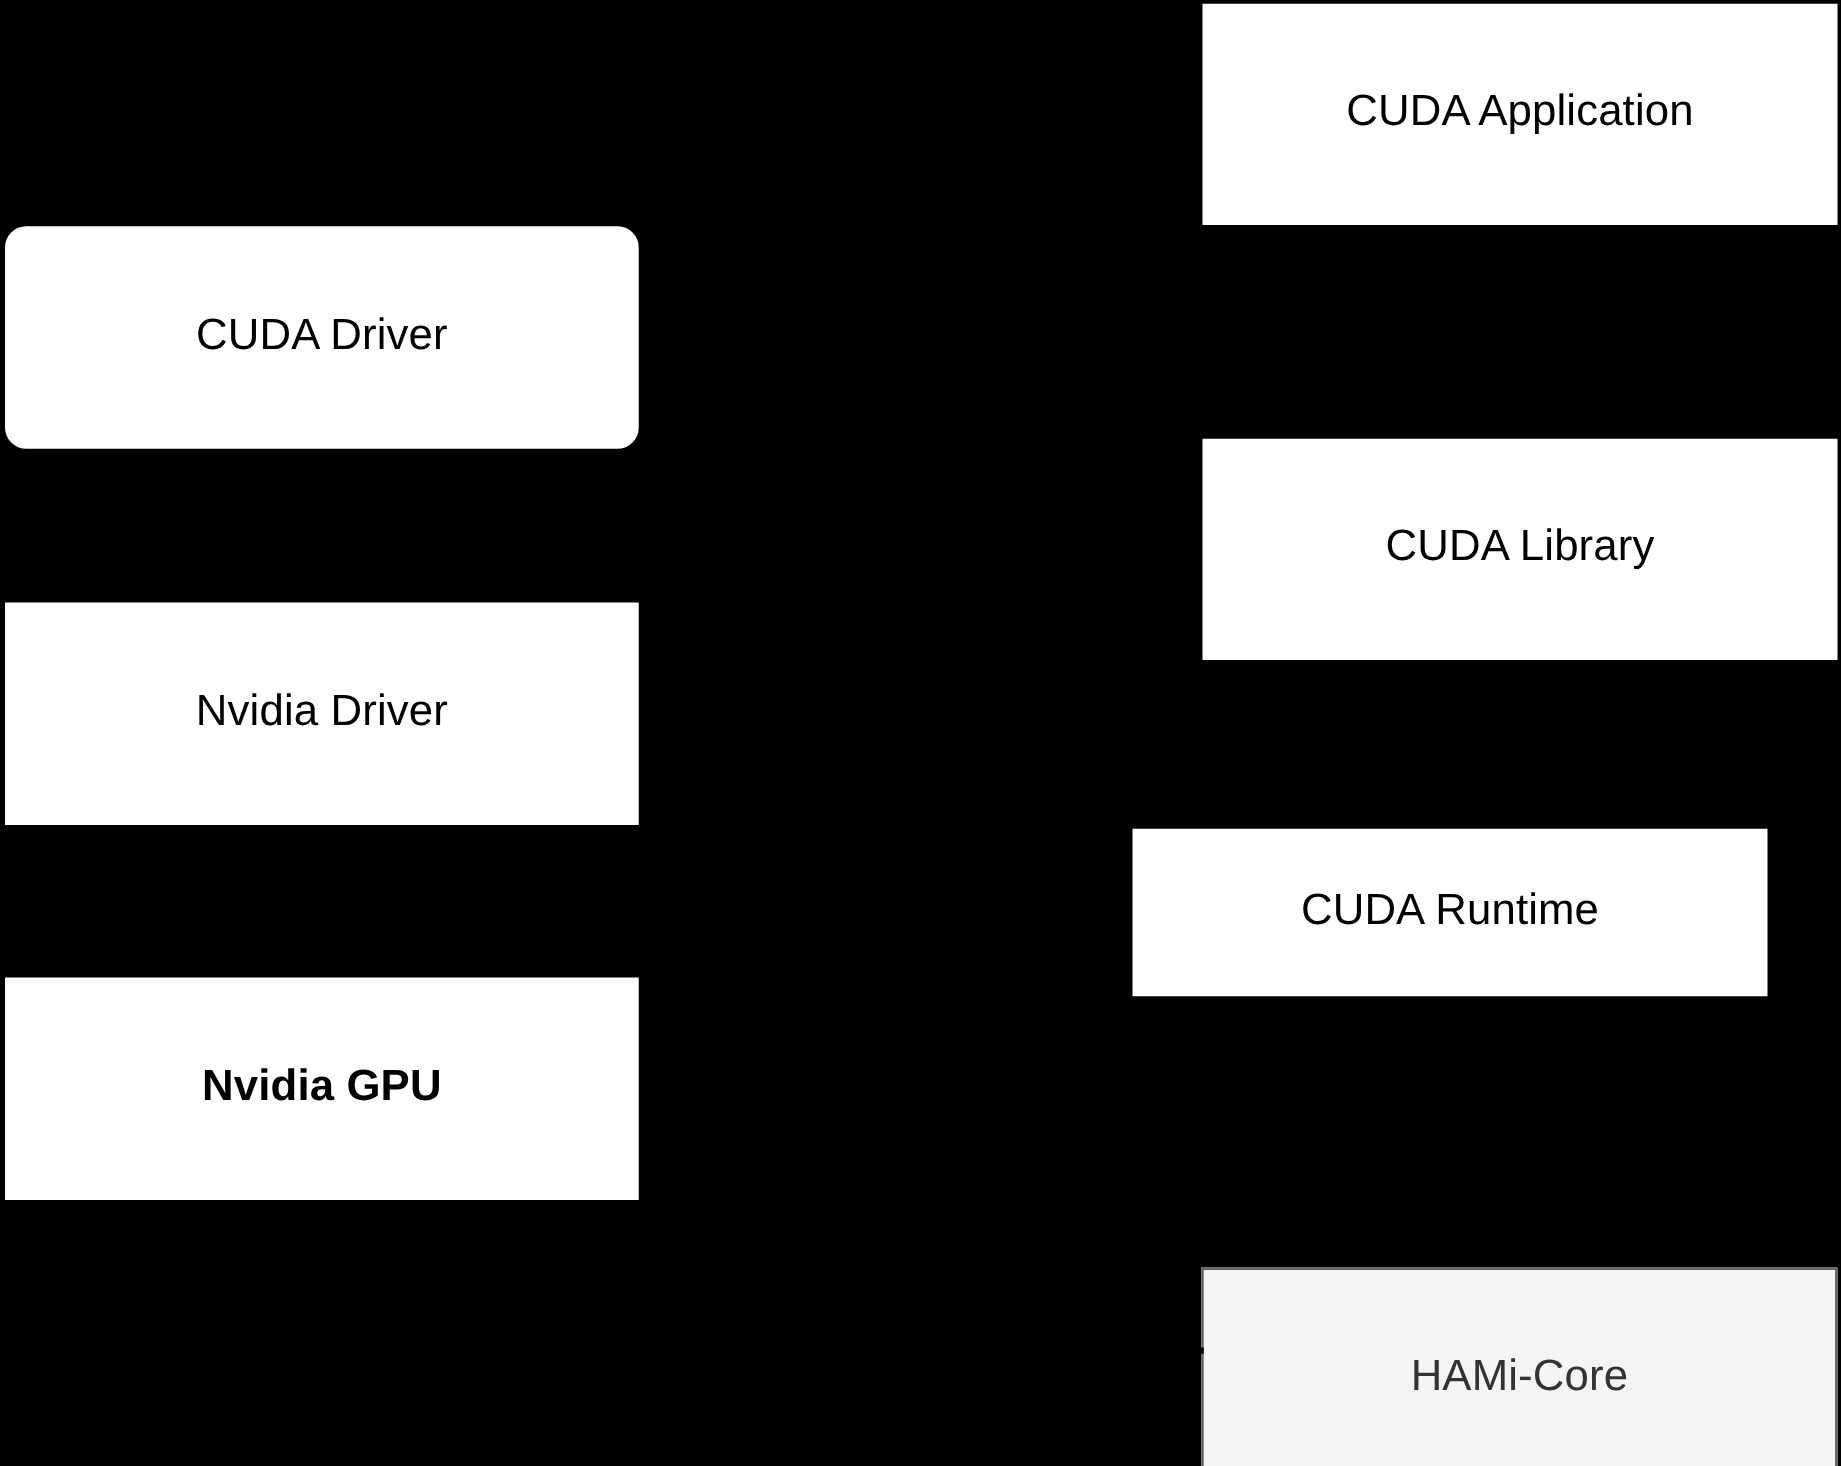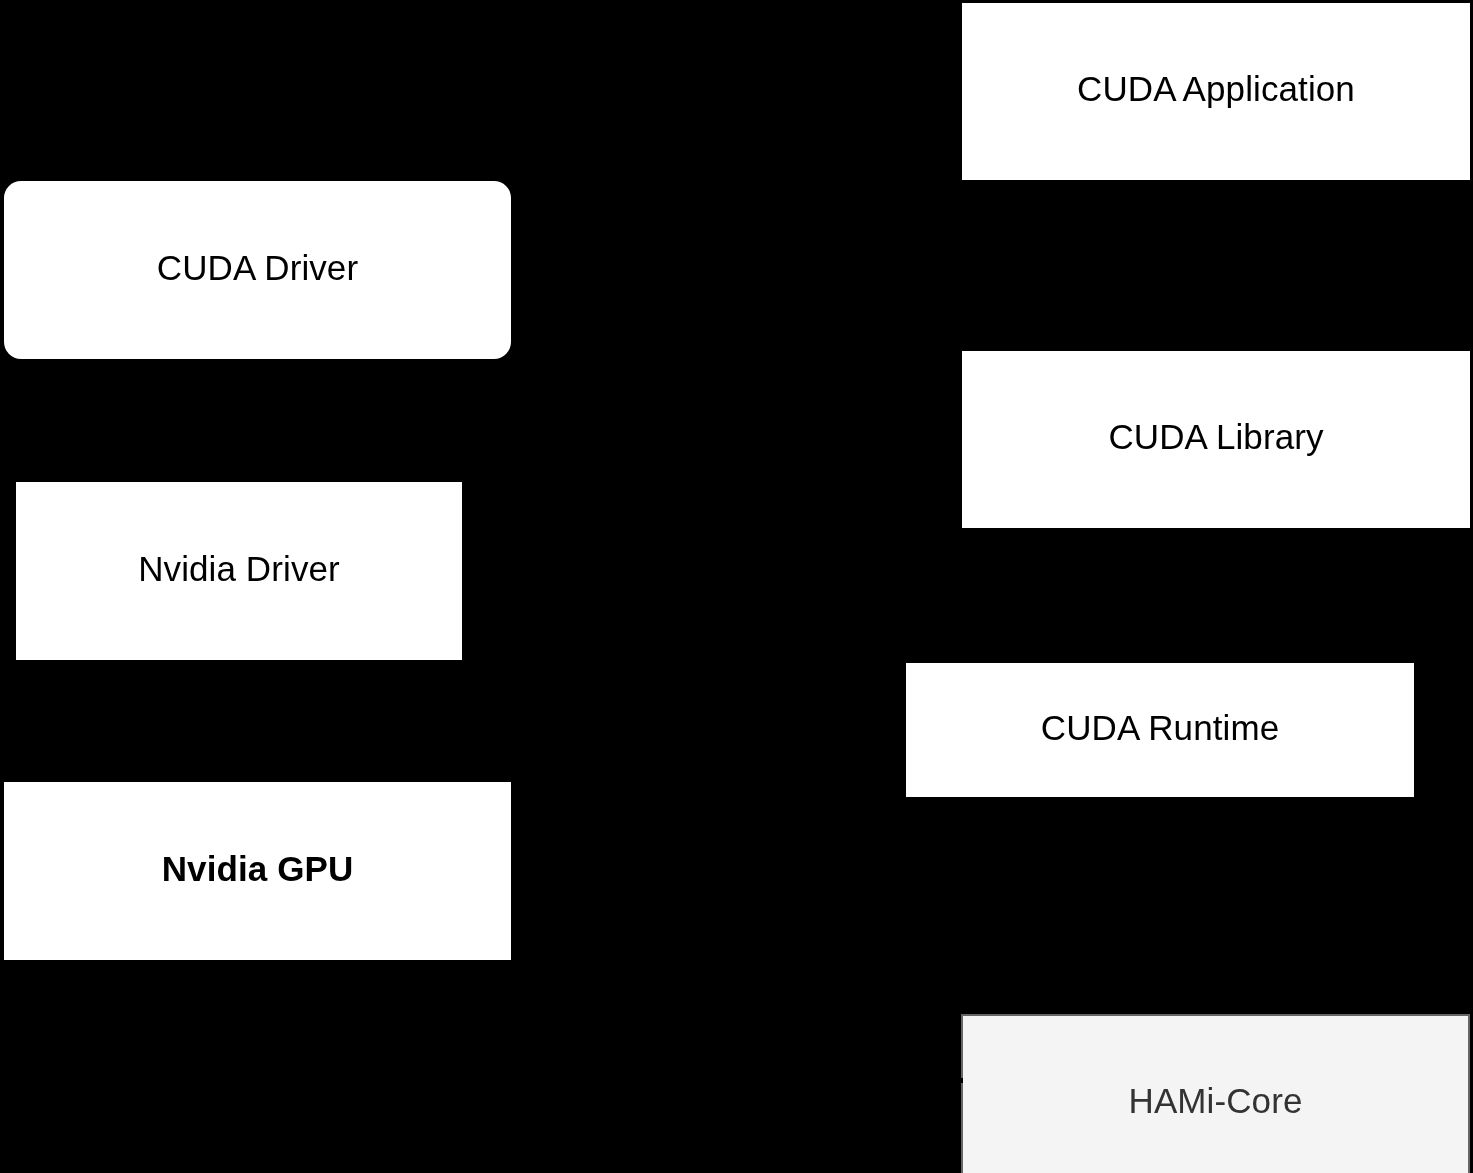--- a/index.html
+++ b/index.html
@@ -41,21 +41,21 @@
     border: 2px solid #666666;
     margin-top: 23px;
   }
   .node > .node-label {
     display: block;
     transform: translateY(-3px);
   }
 
   
   #node-cuda-driver  { left: 4px;   top: 181px;  width: 507px; height: 178px; border-radius: 17px; }
-  #node-nvidia-driver{ left: 4px;   top: 482px;  width: 446px; height: 178px; margin-left: 12px; }
+  #node-nvidia-driver{ left: 4px;   top: 482px;  width: 507px; height: 178px; }
   #node-nvidia-gpu   { left: 4px;   top: 782px;  width: 507px; height: 178px; font-weight: bold; }
 
   
   #node-cuda-application { left: 962px; top: 3px;   width: 508px; height: 177px; }
   #node-cuda-library     { left: 962px; top: 351px; width: 508px; height: 177px; }
   #node-cuda-runtime     { left: 906px; top: 663px; width: 508px; height: 134px; }
   #node-hami-core        { left: 961px; top: 991px; width: 509px; height: 179px; }
 
   
   #connector-stub-hami {

